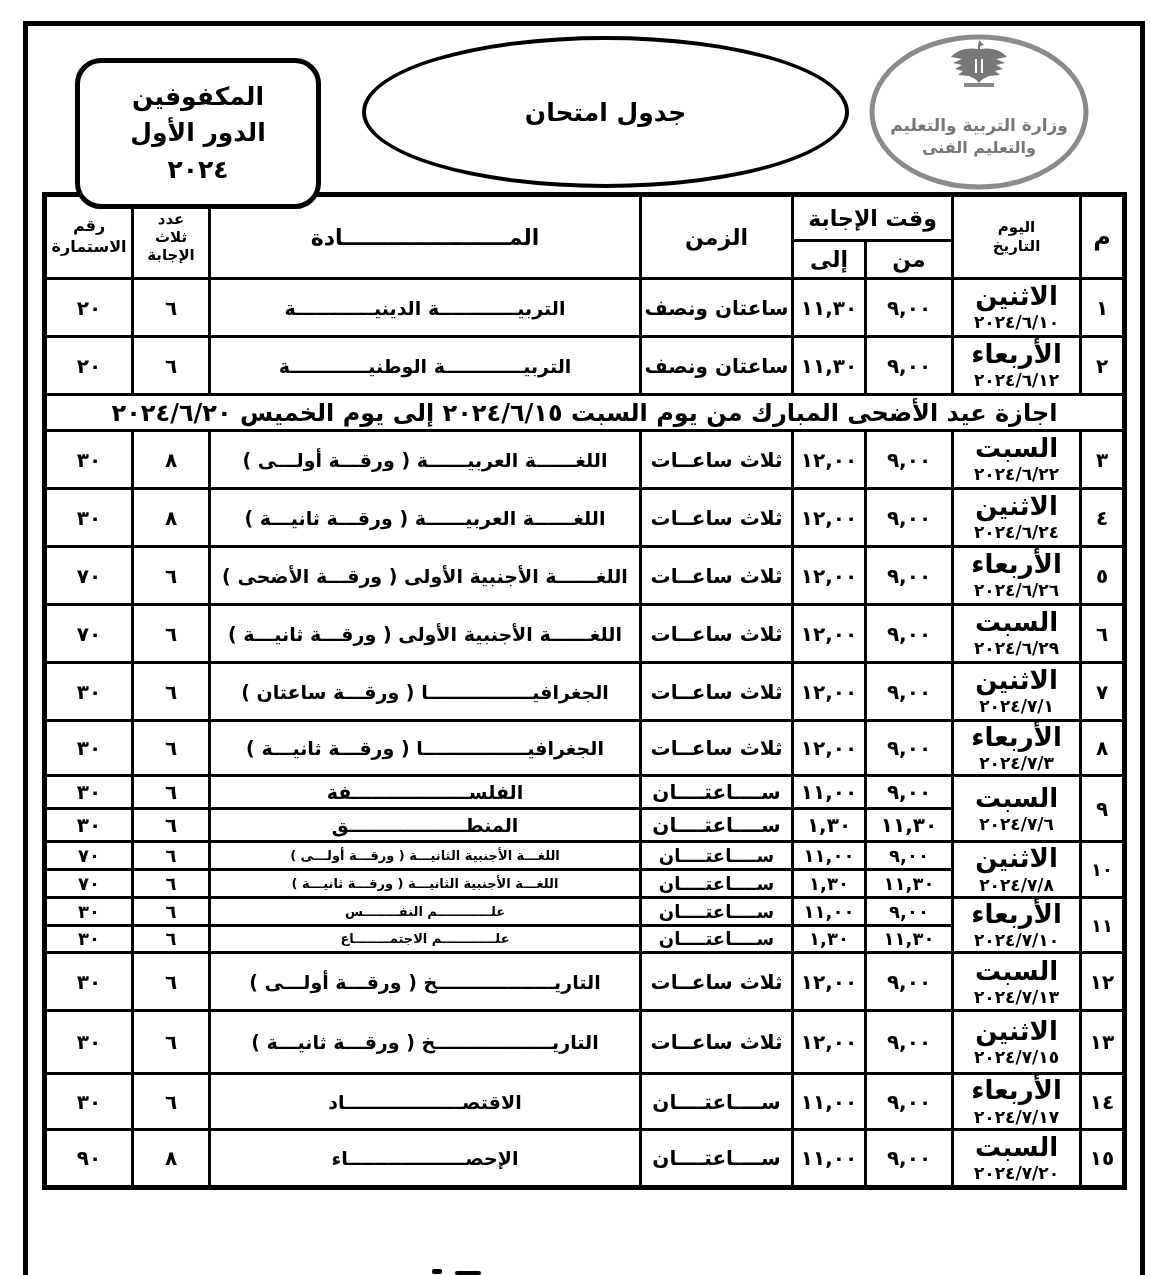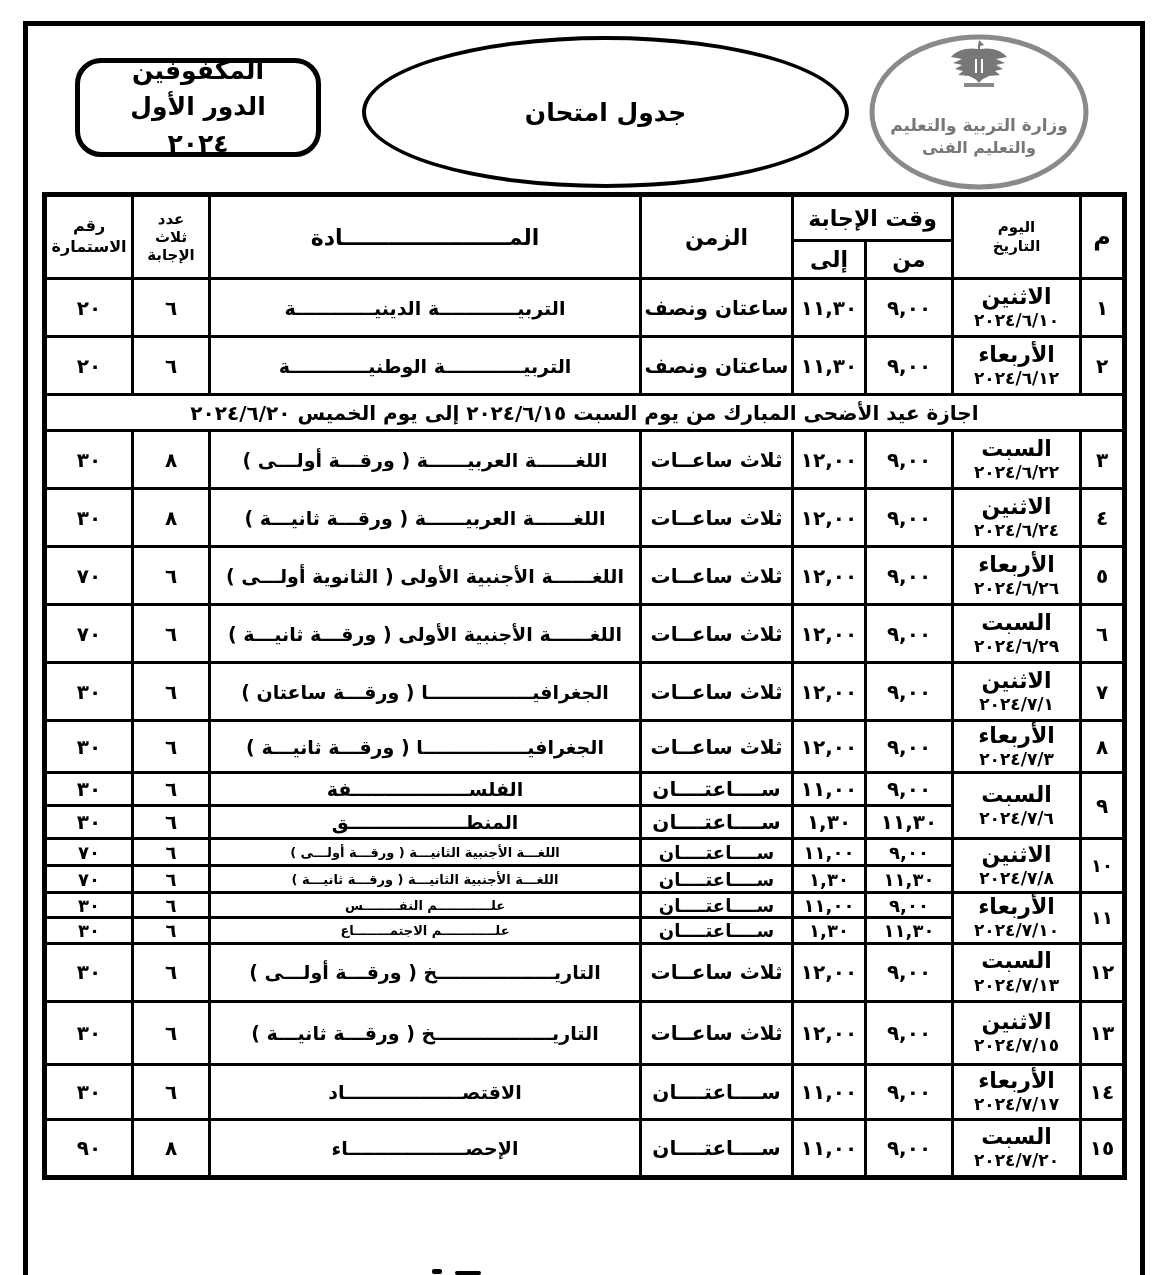--- a/index.html
+++ b/index.html
@@ -4,21 +4,21 @@
 <style>
   *{margin:0;padding:0;box-sizing:border-box}
   html,body{background:#fff}
   body{width:1164px;height:1275px;position:relative;overflow:hidden;
        font-family:"DejaVu Sans",sans-serif;font-weight:bold;color:#000}
 
   .frame{position:absolute;left:23px;top:21px;width:1122px;height:1262px;
          border:5px solid #000;background:#fff}
 
   
-  .corner-box{position:absolute;left:75px;top:58px;width:246px;height:99px;
+  .corner-box{position:absolute;left:75px;top:58px;width:246px;height:151px;
               border:5px solid #000;border-radius:26px;background:#fff;z-index:2;
               display:flex;flex-direction:column;justify-content:center;align-items:center;
               font-size:25px;line-height:1.45;text-align:center}
   .title-oval{position:absolute;left:362px;top:36px;width:487px;height:152px;
               border:4px solid #000;border-radius:50%;background:#fff;z-index:2;
               display:flex;flex-direction:column;justify-content:center;align-items:center;
               font-size:25px;line-height:1.4;text-align:center}
   .seal{position:absolute;left:868px;top:33px;z-index:2}
 
   
@@ -28,24 +28,24 @@
   th,td{border:3px solid #000;vertical-align:middle;font-weight:bold;padding:0 2px;
         overflow:hidden;white-space:nowrap}
   th{font-size:22px}
   .hr1{height:46px}.hr2{height:38px}
   th.noh{font-size:24px}
   th.dayh div{font-size:15px;line-height:1.25}
   th.small3 div{font-size:15px;line-height:1.2}
   th.small2 div{font-size:16px;line-height:1.3}
 
   td{font-size:20px}
-  td.day div.dn{font-size:22px;line-height:1.2}
+  td.day div.dn{font-size:26px;line-height:1.2}
   td.day div.dt{font-size:17px;line-height:1.25}
   td.sub{font-size:19px}
-  td.hol{font-size:20px}
+  td.hol{font-size:24px}
   tr.sB td{border-top-width:2px}
   tr.tight td{font-size:18px}
   tr.tight td.sub{font-size:13px}
 
   .h58{height:58px}.h52{height:52px}.h33{height:33px}.h27{height:27px}
   .h25{height:25px}.h63{height:63px}.h55{height:55px}.h36{height:36px}
 
   .cut-mark{position:absolute;background:#000;border-radius:2px}
 </style>
 </head>
@@ -183,21 +183,21 @@
 
   <tr class="h58">
     <td class="no">٥</td>
     <td class="day">
       <div class="dn">الأربعاء</div>
       <div class="dt">٢٠٢٤/٦/٢٦</div>
         </td>
     <td>٩,٠٠</td>
     <td>١٢,٠٠</td>
     <td>ثلاث ساعــات</td>
-    <td class="sub">اللغــــــة الأجنبية الأولى ( الثانوية أولـــى )</td>
+    <td class="sub">اللغــــــة الأجنبية الأولى ( ورقـــة الأضحى )</td>
     <td>٦</td>
     <td>٧٠</td>
   </tr>
 
   <tr class="h58">
     <td class="no">٦</td>
     <td class="day">
       <div class="dn">السبت</div>
       <div class="dt">٢٠٢٤/٦/٢٩</div>
         </td>

